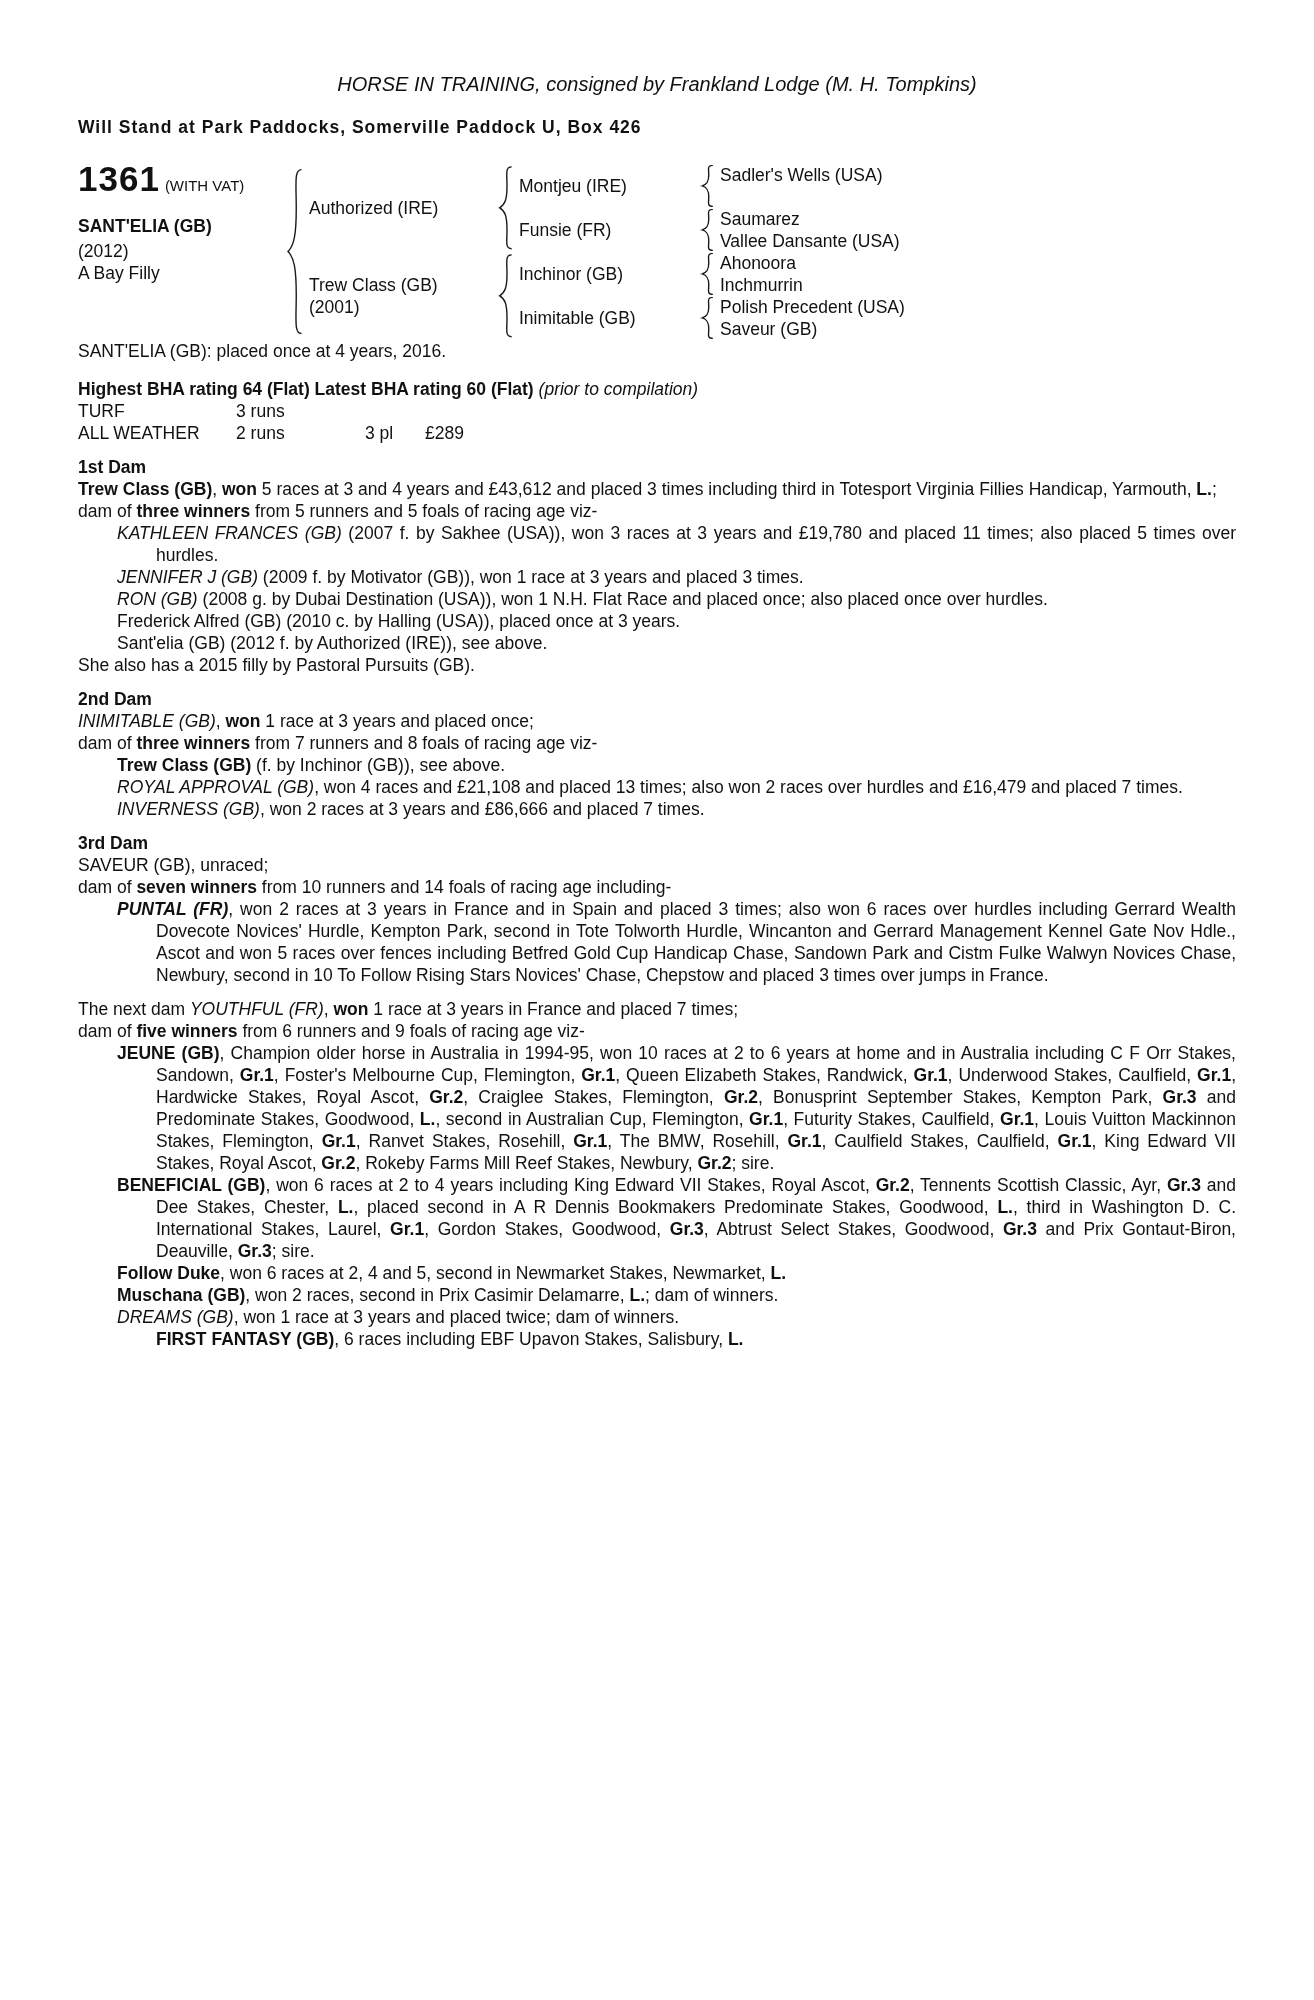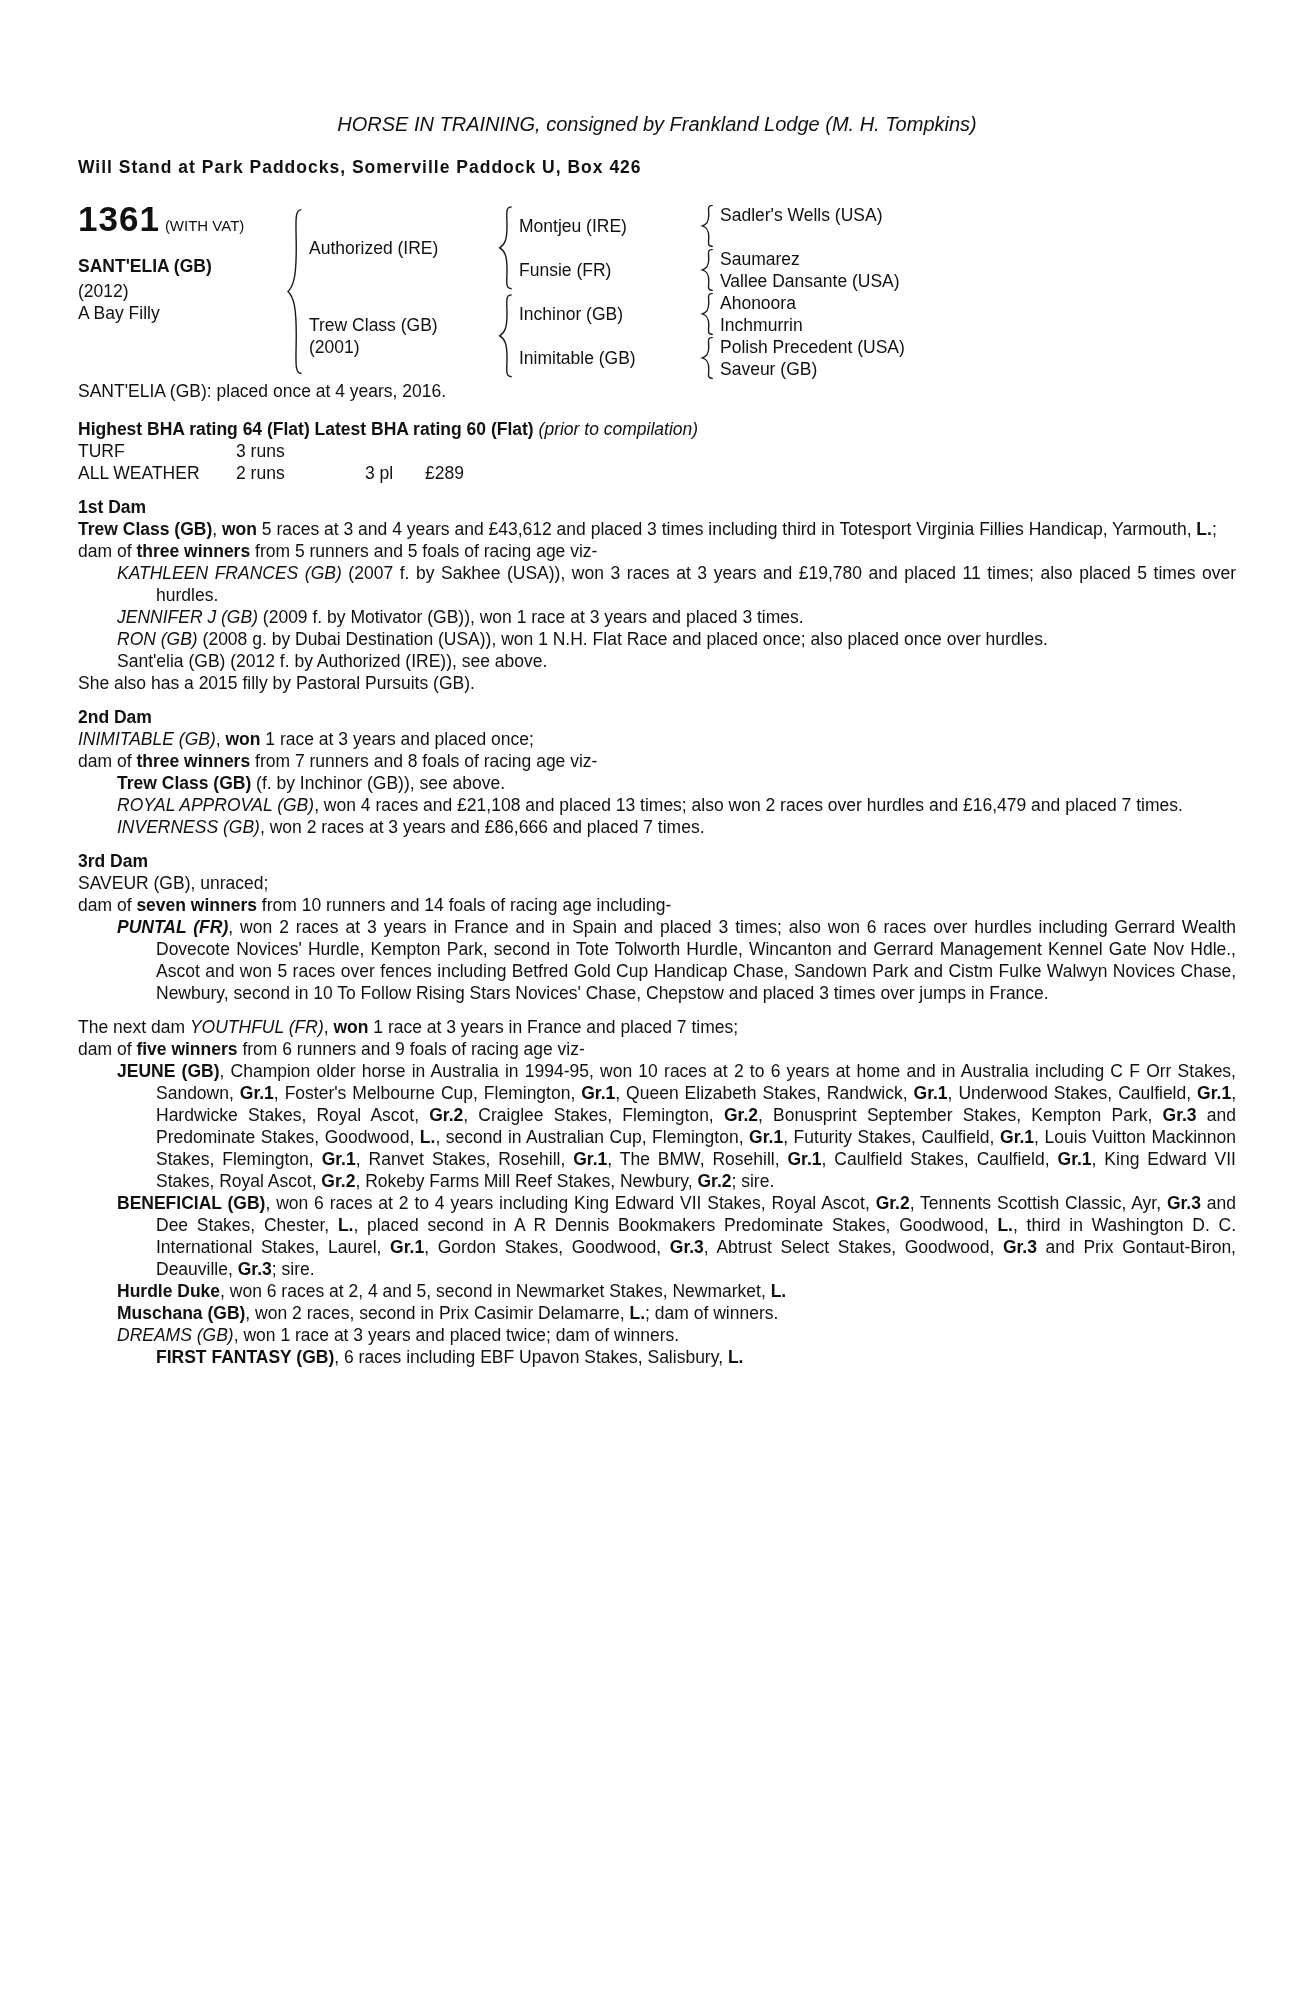--- a/index.html
+++ b/index.html
@@ -5,21 +5,21 @@
   * { margin:0; padding:0; box-sizing:border-box; }
   html,body { background:#ffffff; }
   body {
     width:1314px; height:2000px; overflow:hidden;
     color:#111;
     font-family:"Liberation Sans","DejaVu Sans",sans-serif;
     font-size:17.5px; line-height:22px;
   }
   .page { padding:72px 78px 0 78px; }
 
-  .consignor { text-align:center; font-style:italic; font-size:20px; line-height:24px; margin-bottom:20px;margin-top:40px; }
+  .consignor { text-align:center; font-style:italic; font-size:20px; line-height:24px; margin-bottom:20px; }
   .stand { font-weight:bold; font-size:17.5px; letter-spacing:1px; margin-bottom:26px; }
 
   
   .pedigree-block { display:flex; }
   .lot-col { flex:0 0 207px; width:207px; padding-top:4px; }
   .lot-line { margin-bottom:18px; white-space:nowrap; }
   .lot-number { font-size:35px; font-weight:bold; letter-spacing:1px; }
   .vat { font-size:15px; margin-left:5px; }
   .horse-name { font-weight:bold; margin-bottom:3px; }
   .foal-year { margin-bottom:0; }
@@ -151,20 +151,21 @@
   </div>
 
   <div>
       <section class="section">
         <div class="section-heading">1st Dam</div>
         <div class="para flush"><span class="s-b">Trew Class (GB)</span><span class="s-n">, </span><span class="s-b">won</span><span class="s-n"> 5 races at 3 and 4 years and £43,612 and placed 3 times including third in Totesport Virginia Fillies Handicap, Yarmouth, </span><span class="s-b">L.</span><span class="s-n">;</span></div>
         <div class="para flush"><span class="s-n">dam of </span><span class="s-b">three winners</span><span class="s-n"> from 5 runners and 5 foals of racing age viz-</span></div>
         <div class="para offspring"><span class="s-i">KATHLEEN FRANCES (GB)</span><span class="s-n"> (2007 f. by Sakhee (USA)), won 3 races at 3 years and £19,780 and placed 11 times; also placed 5 times over hurdles.</span></div>
         <div class="para offspring"><span class="s-i">JENNIFER J (GB)</span><span class="s-n"> (2009 f. by Motivator (GB)), won 1 race at 3 years and placed 3 times.</span></div>
         <div class="para offspring"><span class="s-i">RON (GB)</span><span class="s-n"> (2008 g. by Dubai Destination (USA)), won 1 N.H. Flat Race and placed once; also placed once over hurdles.</span></div>
+        <div class="para offspring"><span class="s-n">Frederick Alfred (GB) (2010 c. by Halling (USA)), placed once at 3 years.</span></div>
         <div class="para offspring"><span class="s-n">Sant'elia (GB) (2012 f. by Authorized (IRE)), see above.</span></div>
         <div class="para flush"><span class="s-n">She also has a 2015 filly by Pastoral Pursuits (GB).</span></div>
       </section>
       <section class="section">
         <div class="section-heading">2nd Dam</div>
         <div class="para flush"><span class="s-i">INIMITABLE (GB)</span><span class="s-n">, </span><span class="s-b">won</span><span class="s-n"> 1 race at 3 years and placed once;</span></div>
         <div class="para flush"><span class="s-n">dam of </span><span class="s-b">three winners</span><span class="s-n"> from 7 runners and 8 foals of racing age viz-</span></div>
         <div class="para offspring"><span class="s-b">Trew Class (GB)</span><span class="s-n"> (f. by Inchinor (GB)), see above.</span></div>
         <div class="para offspring"><span class="s-i">ROYAL APPROVAL (GB)</span><span class="s-n">, won 4 races and £21,108 and placed 13 times; also won 2 races over hurdles and £16,479 and placed 7 times.</span></div>
         <div class="para offspring"><span class="s-i">INVERNESS (GB)</span><span class="s-n">, won 2 races at 3 years and £86,666 and placed 7 times.</span></div>
@@ -173,20 +174,20 @@
         <div class="section-heading">3rd Dam</div>
         <div class="para flush"><span class="s-n">SAVEUR (GB), unraced;</span></div>
         <div class="para flush"><span class="s-n">dam of </span><span class="s-b">seven winners</span><span class="s-n"> from 10 runners and 14 foals of racing age including-</span></div>
         <div class="para offspring"><span class="s-bi">PUNTAL (FR)</span><span class="s-n">, won 2 races at 3 years in France and in Spain and placed 3 times; also won 6 races over hurdles including Gerrard Wealth Dovecote Novices' Hurdle, Kempton Park, second in Tote Tolworth Hurdle, Wincanton and Gerrard Management Kennel Gate Nov Hdle., Ascot and won 5 races over fences including Betfred Gold Cup Handicap Chase, Sandown Park and Cistm Fulke Walwyn Novices Chase, Newbury, second in 10 To Follow Rising Stars Novices' Chase, Chepstow and placed 3 times over jumps in France.</span></div>
       </section>
       <section class="section">
         <div class="para flush"><span class="s-n">The next dam </span><span class="s-i">YOUTHFUL (FR)</span><span class="s-n">, </span><span class="s-b">won</span><span class="s-n"> 1 race at 3 years in France and placed 7 times;</span></div>
         <div class="para flush"><span class="s-n">dam of </span><span class="s-b">five winners</span><span class="s-n"> from 6 runners and 9 foals of racing age viz-</span></div>
         <div class="para offspring"><span class="s-b">JEUNE (GB)</span><span class="s-n">, Champion older horse in Australia in 1994-95, won 10 races at 2 to 6 years at home and in Australia including C F Orr Stakes, Sandown, </span><span class="s-b">Gr.1</span><span class="s-n">, Foster's Melbourne Cup, Flemington, </span><span class="s-b">Gr.1</span><span class="s-n">, Queen Elizabeth Stakes, Randwick, </span><span class="s-b">Gr.1</span><span class="s-n">, Underwood Stakes, Caulfield, </span><span class="s-b">Gr.1</span><span class="s-n">, Hardwicke Stakes, Royal Ascot, </span><span class="s-b">Gr.2</span><span class="s-n">, Craiglee Stakes, Flemington, </span><span class="s-b">Gr.2</span><span class="s-n">, Bonusprint September Stakes, Kempton Park, </span><span class="s-b">Gr.3</span><span class="s-n"> and Predominate Stakes, Goodwood, </span><span class="s-b">L.</span><span class="s-n">, second in Australian Cup, Flemington, </span><span class="s-b">Gr.1</span><span class="s-n">, Futurity Stakes, Caulfield, </span><span class="s-b">Gr.1</span><span class="s-n">, Louis Vuitton Mackinnon Stakes, Flemington, </span><span class="s-b">Gr.1</span><span class="s-n">, Ranvet Stakes, Rosehill, </span><span class="s-b">Gr.1</span><span class="s-n">, The BMW, Rosehill, </span><span class="s-b">Gr.1</span><span class="s-n">, Caulfield Stakes, Caulfield, </span><span class="s-b">Gr.1</span><span class="s-n">, King Edward VII Stakes, Royal Ascot, </span><span class="s-b">Gr.2</span><span class="s-n">, Rokeby Farms Mill Reef Stakes, Newbury, </span><span class="s-b">Gr.2</span><span class="s-n">; sire.</span></div>
         <div class="para offspring"><span class="s-b">BENEFICIAL (GB)</span><span class="s-n">, won 6 races at 2 to 4 years including King Edward VII Stakes, Royal Ascot, </span><span class="s-b">Gr.2</span><span class="s-n">, Tennents Scottish Classic, Ayr, </span><span class="s-b">Gr.3</span><span class="s-n"> and Dee Stakes, Chester, </span><span class="s-b">L.</span><span class="s-n">, placed second in A R Dennis Bookmakers Predominate Stakes, Goodwood, </span><span class="s-b">L.</span><span class="s-n">, third in Washington D. C. International Stakes, Laurel, </span><span class="s-b">Gr.1</span><span class="s-n">, Gordon Stakes, Goodwood, </span><span class="s-b">Gr.3</span><span class="s-n">, Abtrust Select Stakes, Goodwood, </span><span class="s-b">Gr.3</span><span class="s-n"> and Prix Gontaut-Biron, Deauville, </span><span class="s-b">Gr.3</span><span class="s-n">; sire.</span></div>
-        <div class="para offspring"><span class="s-b">Hurdle Duke</span><span class="s-n">, won 6 races at 2, 4 and 5, second in Newmarket Stakes, Newmarket, </span><span class="s-b">L.</span></div>
+        <div class="para offspring"><span class="s-b">Follow Duke</span><span class="s-n">, won 6 races at 2, 4 and 5, second in Newmarket Stakes, Newmarket, </span><span class="s-b">L.</span></div>
         <div class="para offspring"><span class="s-b">Muschana (GB)</span><span class="s-n">, won 2 races, second in Prix Casimir Delamarre, </span><span class="s-b">L.</span><span class="s-n">; dam of winners.</span></div>
         <div class="para offspring"><span class="s-i">DREAMS (GB)</span><span class="s-n">, won 1 race at 3 years and placed twice; dam of winners.</span></div>
         <div class="para deep"><span class="s-b">FIRST FANTASY (GB)</span><span class="s-n">, 6 races including EBF Upavon Stakes, Salisbury, </span><span class="s-b">L.</span></div>
       </section>
     </div>
 
 </div>
 
 </body></html>

